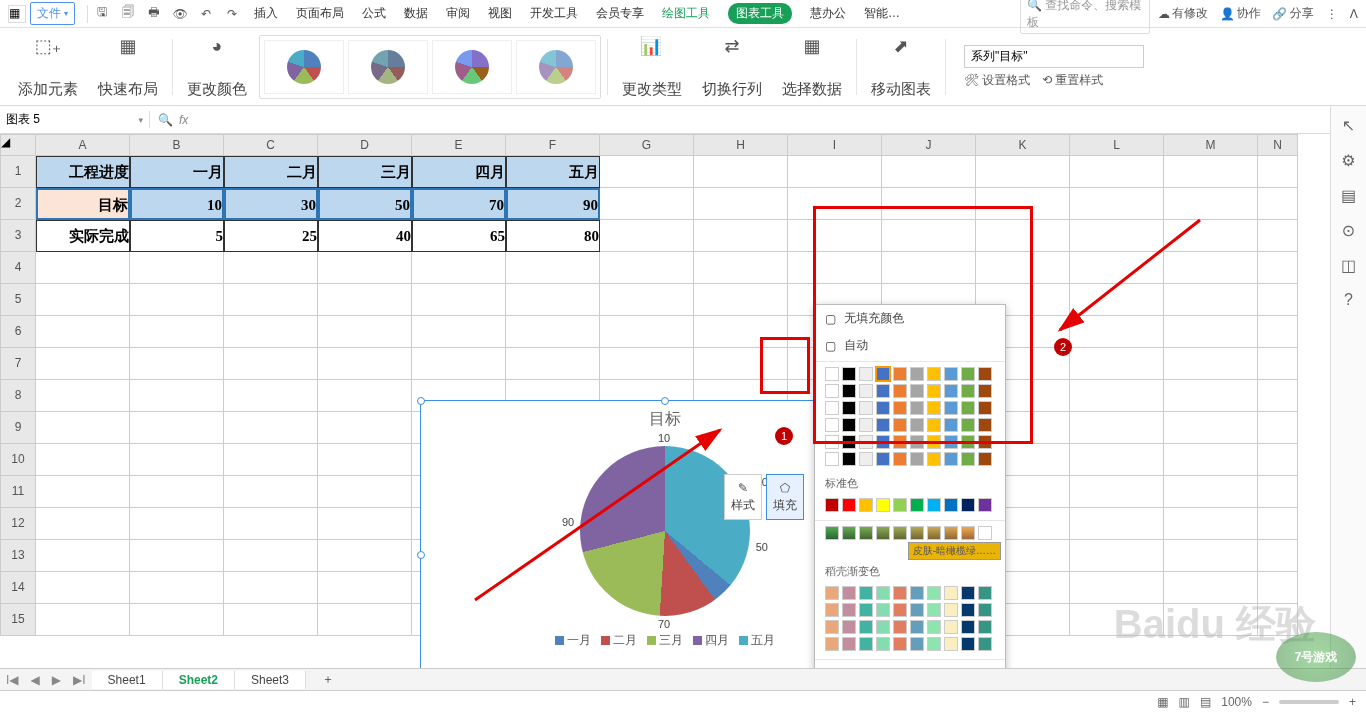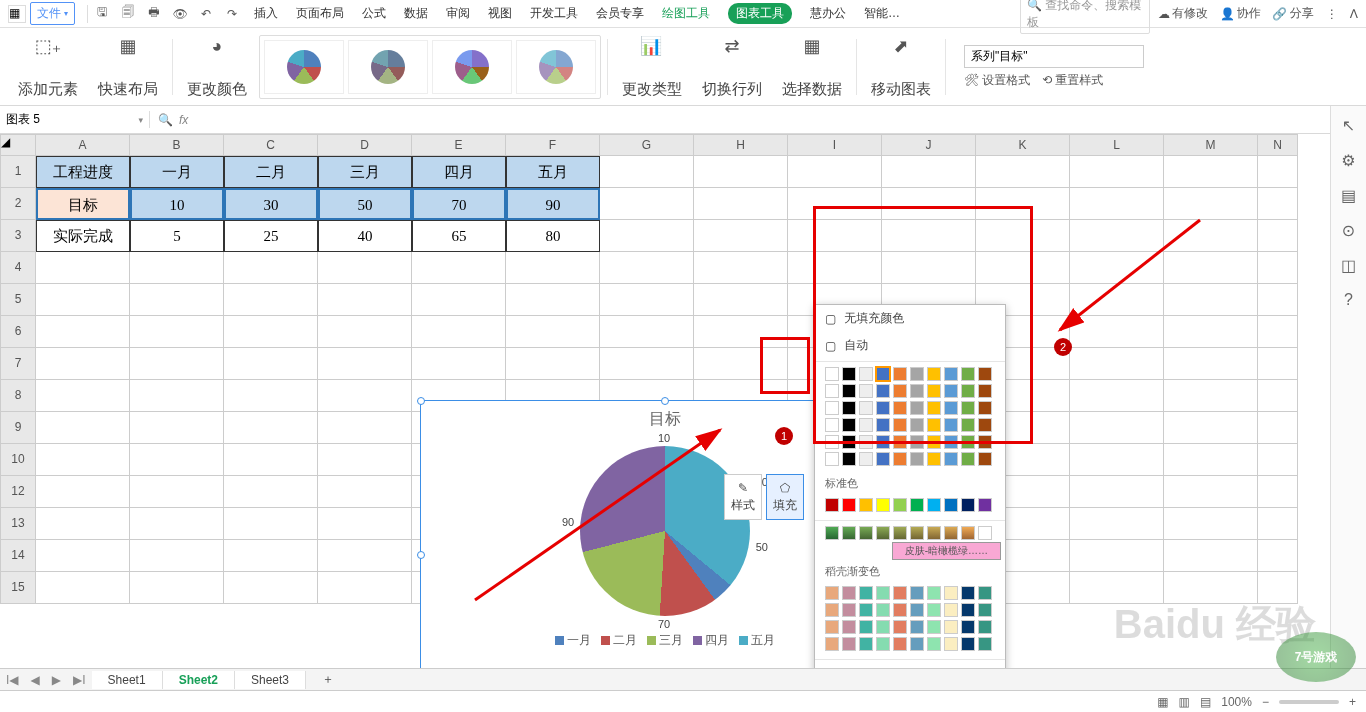--- a/index.html
+++ b/index.html
@@ -42,21 +42,21 @@
 .fbar-input{flex:1;padding:0 6px;}
 
 
 .sheet-area{position:relative;height:calc(100% - 28px - 78px - 28px - 22px - 22px);display:flex;}
 .corner{width:36px;height:22px;border:1px solid #ccc;background:#e8e8e8;}
 .col-headers{display:flex;background:#e8e8e8;}
 .ch{width:94px;height:22px;border:1px solid #ccc;border-left:none;text-align:center;color:#555;line-height:20px;}
 .row{display:flex;}
 .rh{width:36px;height:32px;border:1px solid #ccc;border-top:none;background:#e8e8e8;text-align:center;color:#555;line-height:30px;}
 .cell{width:94px;height:32px;border:1px solid #ccc;border-left:none;border-top:none;}
-.datacell{font-size:15px;text-align:center;line-height:30px;font-family:SimSun;}
+.datacell{font-size:15px;text-align:right;line-height:30px;font-family:SimSun;font-weight:bold;}
 .hdr{background:#bdd7ee;border:1px solid #333!important;}
 .sel{background:#fce4d6;}
 .seltop{border:2px solid #2e75b6!important;}
 .grid-wrap{flex:1;overflow:hidden;}
 
 
 .chart-obj{position:absolute;left:420px;top:266px;width:490px;height:310px;border:1px solid #3b8ee6;background:#fff;}
 .chart-handle{position:absolute;width:8px;height:8px;border:1px solid #3b8ee6;border-radius:50%;background:#fff;}
 .chart-title{text-align:center;font-size:16px;color:#666;padding:8px;font-family:SimSun;}
 .pie-big{position:relative;width:170px;height:170px;border-radius:50%;margin:8px auto;background:conic-gradient(#4bacc6 0 36%,#4f81bd 0 40%,#c0504d 0 51%,#9bbb59 0 71%,#8064a2 0 100%);}
@@ -377,20 +377,37 @@
           <div class="cell"></div>
           <div class="cell"></div>
           <div class="cell"></div>
           <div class="cell"></div>
           <div class="cell"></div>
           <div class="cell"></div>
           <div class="cell" style="width: 40px;"></div>
         </div>
         <div class="row">
           <div class="rh">10</div>
+          <div class="cell"></div>
+          <div class="cell"></div>
+          <div class="cell"></div>
+          <div class="cell"></div>
+          <div class="cell"></div>
+          <div class="cell"></div>
+          <div class="cell"></div>
+          <div class="cell"></div>
+          <div class="cell"></div>
+          <div class="cell"></div>
+          <div class="cell"></div>
+          <div class="cell"></div>
+          <div class="cell"></div>
+          <div class="cell" style="width: 40px;"></div>
+        </div>
+        <div class="row">
+          <div class="rh">11</div>
           <div class="cell"></div>
           <div class="cell"></div>
           <div class="cell"></div>
           <div class="cell"></div>
           <div class="cell"></div>
           <div class="cell"></div>
           <div class="cell"></div>
           <div class="cell"></div>
           <div class="cell"></div>
           <div class="cell"></div>
@@ -614,21 +631,21 @@
         <div class="sw" style="background: linear-gradient(rgb(120, 170, 85), rgb(70, 102, 51));"></div>
         <div class="sw" style="background: linear-gradient(rgb(140, 170, 85), rgb(85, 102, 51));"></div>
         <div class="sw" style="background: linear-gradient(rgb(160, 170, 85), rgb(100, 102, 51));"></div>
         <div class="sw" style="background: linear-gradient(rgb(180, 170, 85), rgb(115, 102, 51));"></div>
         <div class="sw" style="background: linear-gradient(rgb(200, 170, 85), rgb(130, 102, 51));"></div>
         <div class="sw" style="background: linear-gradient(rgb(220, 170, 85), rgb(145, 102, 51));"></div>
         <div class="sw" style="background: linear-gradient(rgb(240, 170, 85), rgb(160, 102, 51));"></div>
         <div class="sw"></div>
       </div>
     <div style="position:relative;height:14px">
-        <div style="position:absolute;right:4px;top:-4px;border:1px solid #999;background:#f9a8d4;padding:1px 12px;font-size:10px;color:#555">皮肤-暗橄榄绿……</div>
+        <div style="position:absolute;right:4px;top:-4px;border:1px solid #999;background:#eab308;padding:1px 4px;font-size:10px;color:#555">皮肤-暗橄榄绿……</div>
       </div>
     <div class="fp-label">稻壳渐变色</div>
     <div class="swatches" id="docer-sw">
         <div class="sw" style="background: rgb(232, 168, 124);"></div>
         <div class="sw" style="background: rgb(195, 141, 158);"></div>
         <div class="sw" style="background: rgb(65, 179, 163);"></div>
         <div class="sw" style="background: rgb(133, 220, 176);"></div>
         <div class="sw" style="background: rgb(226, 125, 96);"></div>
         <div class="sw" style="background: rgb(101, 157, 189);"></div>
         <div class="sw" style="background: rgb(142, 228, 175);"></div>

